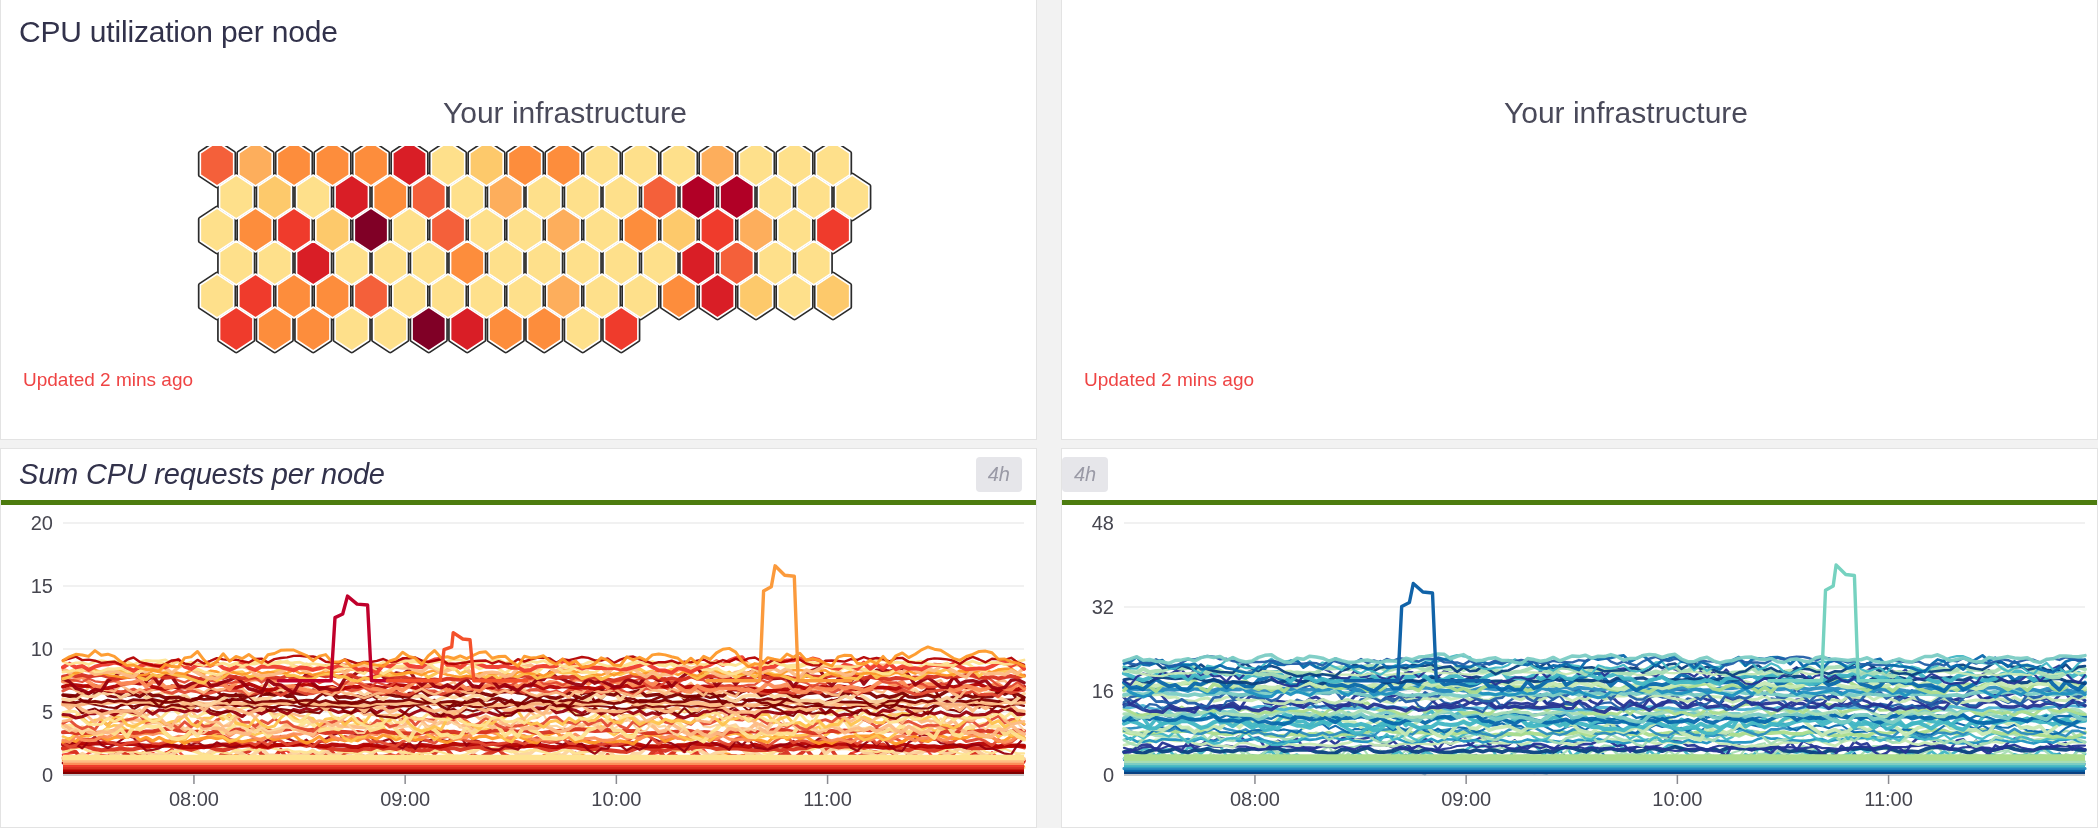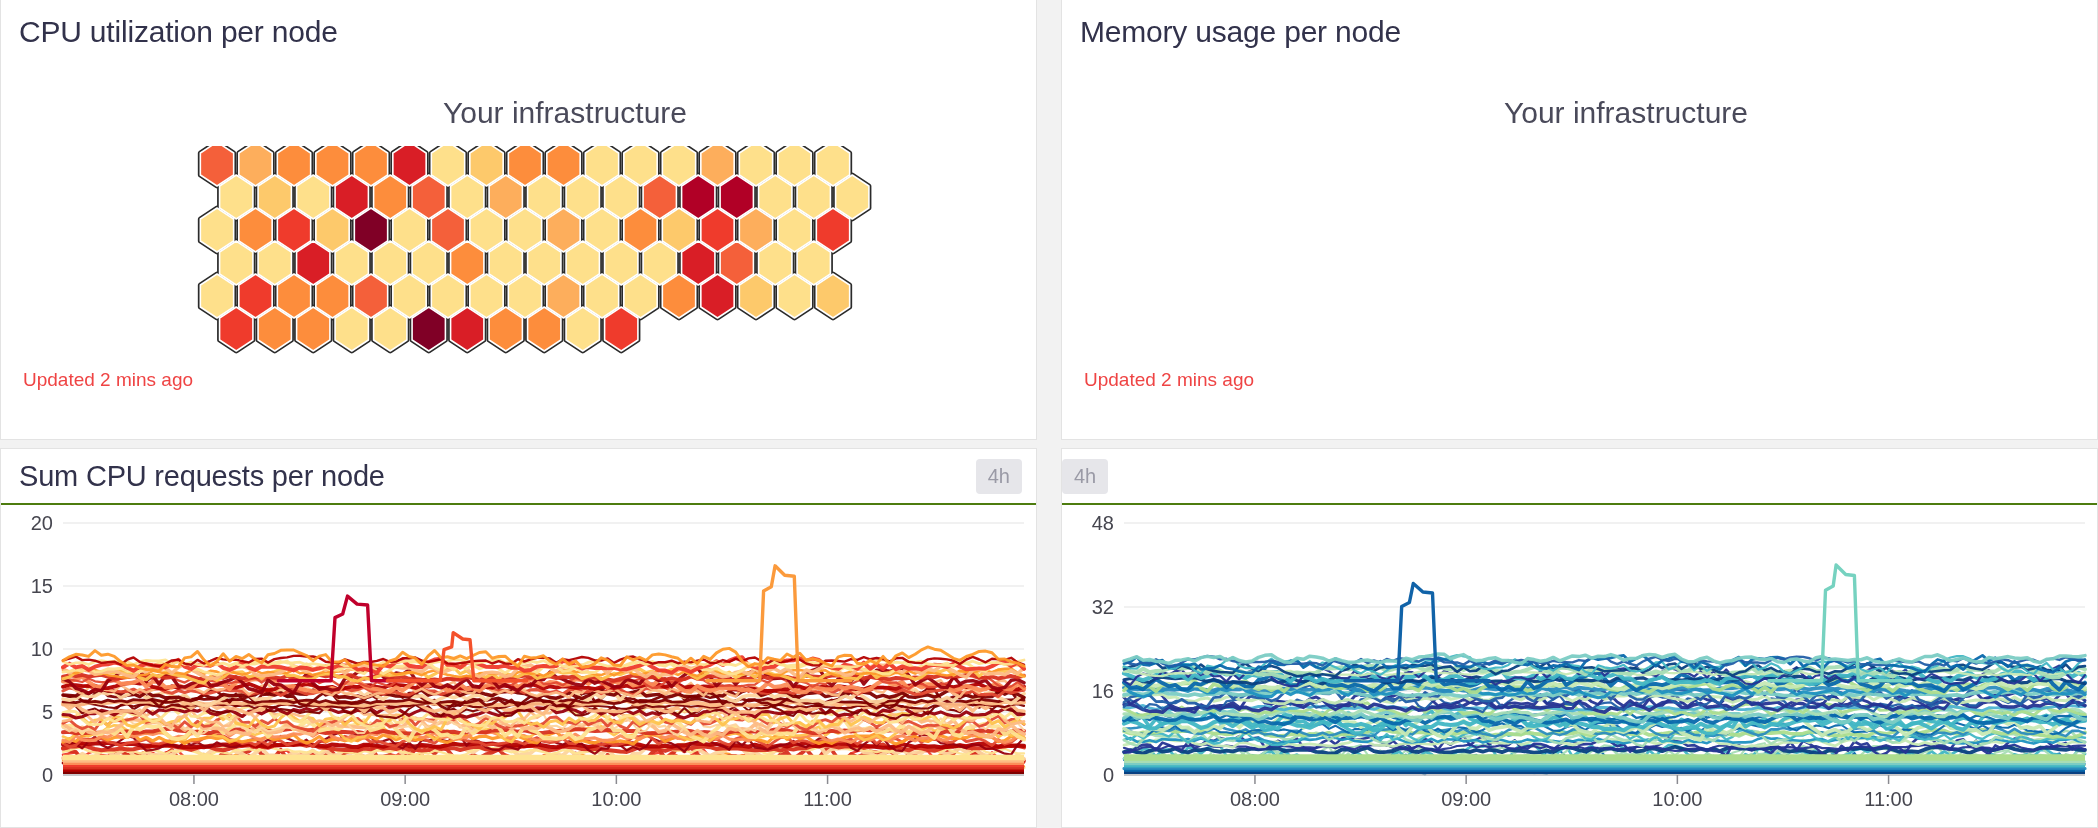--- a/index.html
+++ b/index.html
@@ -34,23 +34,24 @@
     color: #32324b;
     font-weight: 400;
     padding: 14px 0 0 18px;
     letter-spacing: -0.2px;
     line-height: 1.2;
   }
   .chart-header {
     display: flex;
     align-items: center;
     justify-content: space-between;
-    border-bottom: 2px solid #4d7c0f;
+    border-bottom: 5px solid #4d7c0f;
     padding: 0 14px 0 0;
     height: 56px;
+    font-style: italic;
   }
   .chart-header .panel-title { padding: 0 0 0 18px; font-size: 29px; }
   .badge {
     background: #e6e6ea;
     color: #9a9aa6;
     font-size: 20px;
     border-radius: 4px;
     padding: 7px 12px 8px;
     line-height: 1;
   }
@@ -281,21 +282,20 @@
           <polygon points="347.25,161.00 363.92,172.00 363.92,194.00 347.25,205.00 330.58,194.00 330.58,172.00" fill="#fd8d3c" stroke="#ffffff" stroke-width="1.6" stroke-linejoin="round"></polygon>
           <polygon points="385.75,161.00 402.42,172.00 402.42,194.00 385.75,205.00 369.08,194.00 369.08,172.00" fill="#fee08b" stroke="#ffffff" stroke-width="1.6" stroke-linejoin="round"></polygon>
           <polygon points="424.25,161.00 440.92,172.00 440.92,194.00 424.25,205.00 407.58,194.00 407.58,172.00" fill="#ef3b2c" stroke="#ffffff" stroke-width="1.6" stroke-linejoin="round"></polygon>
         </svg>
       <div class="updated">Updated 2 mins ago</div>
     </div>
   </div>
 
   <div class="panel hexpanel">
     <div class="hex-wrap">
-      <div class="panel-title">Memory usage per node</div>
       <div class="hex-title">Your infrastructure</div>
 
       <div class="updated">Updated 2 mins ago</div>
     </div>
   </div>
 
   <div class="panel">
     <div class="chart-header">
       <div class="panel-title">Sum CPU requests per node</div>
       <div class="badge">4h</div>

